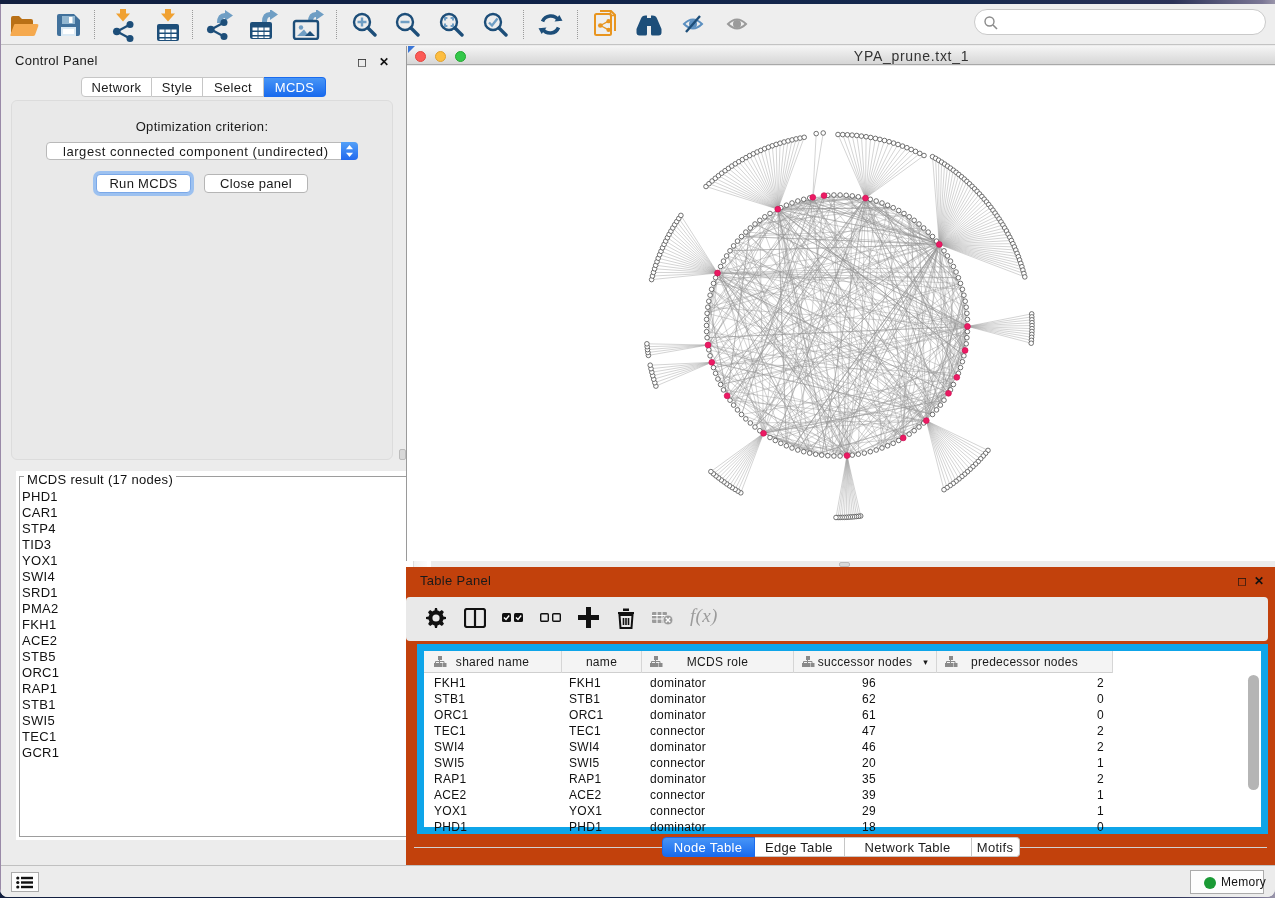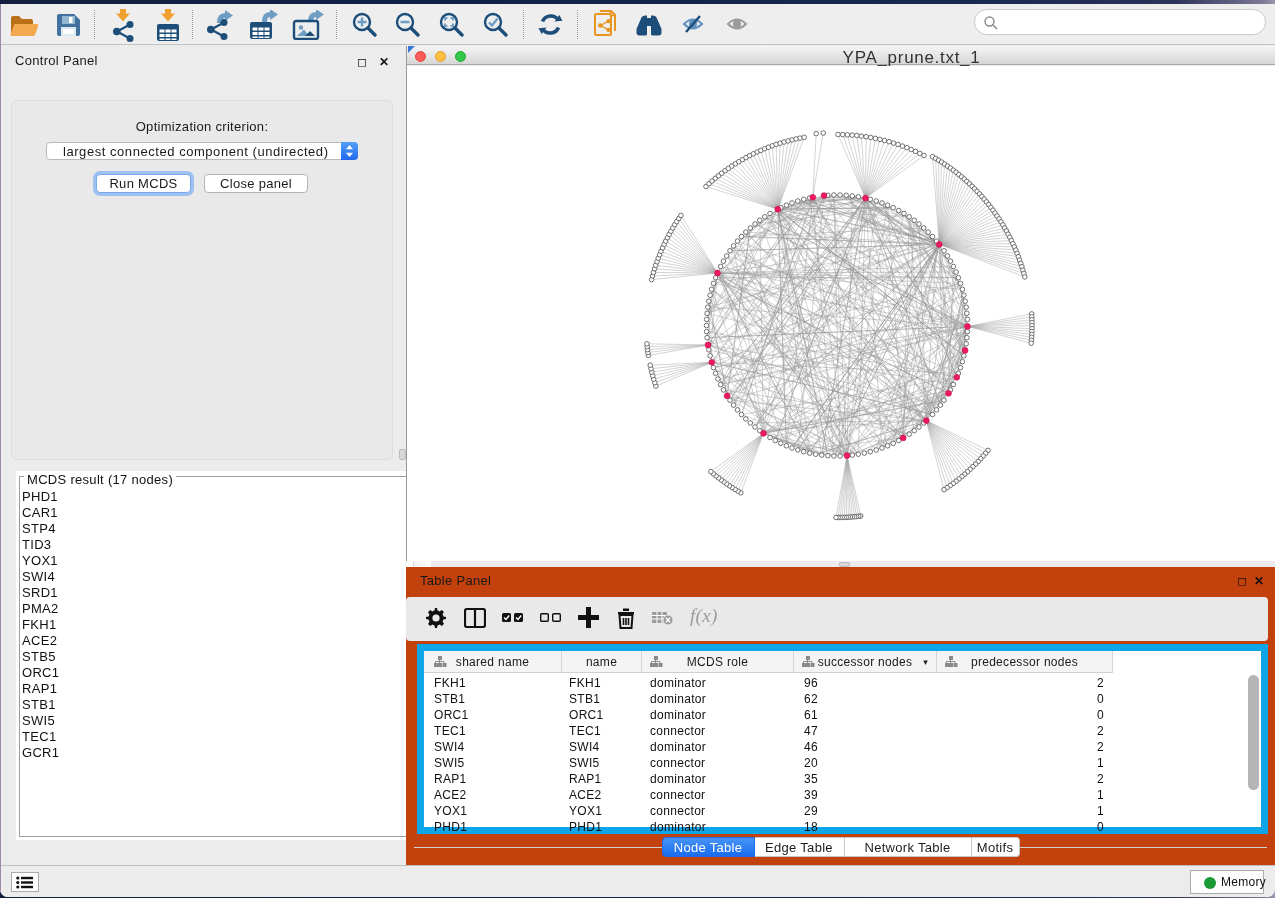--- a/index.html
+++ b/index.html
@@ -32,37 +32,37 @@
 #fieldset{position:absolute;left:3px;top:5px;right:4px;bottom:3px;border:1px solid #9d9d9d}
 #fieldlegend{position:absolute;left:4px;top:-5px;background:#fff;padding:0 3px;font-size:13px;color:#111}
 .li{position:absolute;left:6px;font-size:13px;color:#111}
 #listscroll{position:absolute;right:4px;top:11px;width:14px;bottom:4px;background:linear-gradient(90deg,#f2f2f2,#fcfcfc);border-left:1px solid #ddd}
 
 #vdiv{position:absolute;left:406px;top:42px;width:1px;height:515px;background:#9a9a9a}
 #vhandle{position:absolute;left:399px;top:445px;width:7px;height:11px;background:#d8d8d8;border:1px solid #bbb;border-radius:2px}
 
 #netwin{position:absolute;left:406px;top:42px;width:869px;height:515px}
 #nettitle{position:absolute;left:1px;top:0;right:0;height:19px;background:linear-gradient(#f5f5f5,#d6d6d6);border-bottom:1px solid #a8a8a8}
-#nettitle .t{position:absolute;left:141px;right:0;top:2px;text-align:center;font-size:17px;letter-spacing:.7px;color:#333}
+#nettitle .t{position:absolute;left:141px;right:0;top:2px;text-align:center;font-size:14px;letter-spacing:.7px;color:#333}
 .light{position:absolute;top:4.5px;width:11px;height:11px;border-radius:50%}
 #netcanvas{position:absolute;left:1px;top:20px;right:0;bottom:0;background:#fff}
 #corner{position:absolute;left:1px;top:0;width:0;height:0;border-left:7px solid #3a76d6;border-bottom:7px solid transparent}
 
 #hhandle{position:absolute;left:839px;top:558px;width:11px;height:5px;background:#d8d8d8;border:1px solid #bbb;border-radius:2px}
 
 #tablepanel{position:absolute;left:406px;top:563px;width:869px;height:298px;background:#c2410c}
 #ttools{position:absolute;left:0;top:30px;right:7px;height:44px;background:#e9e9e9;border-radius:4px}
 #tablebox{position:absolute;left:11px;top:77px;width:851px;height:190px;background:#fff;border:7px solid #0ea5e9}
 #thead{position:absolute;left:0;top:0;width:689px;height:22px;background:#f4f4f4;border-bottom:1px solid #cfcfcf}
 .hcol{position:absolute;top:0;height:22px;border-right:1px solid #d6d6d6;font-size:12px;color:#1a1a1a;text-align:center;line-height:22px}
 .trow{position:absolute;left:0;width:689px;height:16px;font-size:12px;color:#111}
 .c1{position:absolute;left:10px;top:1px}
 .c2{position:absolute;left:145px;top:1px}
 .c3{position:absolute;left:226px;top:1px}
-.c4{position:absolute;left:380px;top:1px;width:130px;text-align:left}
+.c4{position:absolute;left:380px;top:1px;width:130px;text-align:center}
 .c5{position:absolute;left:560px;top:1px;width:120px;text-align:right}
 #tscroll{position:absolute;right:2px;top:24px;width:11px;height:115px;background:#b5b5b5;border-radius:6px}
 .btabs{position:absolute;top:270px;left:0;width:100%;display:flex;justify-content:center}
 
 #status{position:absolute;left:0;top:861px;width:1275px;height:32px;background:#ececec;border-top:1px solid #c0c0c0}
 #listbtn{position:absolute;left:11px;top:6px;width:28px;height:20px;background:#fdfdfd;border:1px solid #ababab}
 #membtn{position:absolute;left:1190px;top:4px;width:74px;height:24px;background:#fdfdfd;border:1px solid #ababab;font-size:12px;color:#111}
 #membtn .dot{position:absolute;left:13px;top:6px;width:12px;height:12px;border-radius:50%;background:#1a9a35}
 #membtn .txt{position:absolute;left:30px;top:4px}
 </style></head>
@@ -217,20 +217,26 @@
         <svg width="16" height="16" viewBox="0 0 16 16">
           <circle cx="6.5" cy="6.5" r="4.5" fill="none" stroke="#8a8a8a" stroke-width="1.4"></circle>
           <line x1="10" y1="10" x2="14" y2="14" stroke="#8a8a8a" stroke-width="1.6"></line>
         </svg>
       </div>
     </div>
   <div id="leftpanel">
     <div class="ptitle">Control Panel</div>
     <div class="wicon" style="left:357px">◻</div>
     <div class="wicon" style="left:379px;font-weight:bold">✕</div>
+    <div class="tabs" style="left:81px;top:31px">
+      <div class="tab first" style="width:71px">Network</div>
+        <div class="tab" style="width:51px">Style</div>
+        <div class="tab" style="width:61px">Select</div>
+        <div class="tab last sel" style="width:62px">MCDS</div>
+    </div>
     <div id="lcontent">
       <div id="optlabel">Optimization criterion:</div>
       <div id="dropdown">largest connected component (undirected)<div id="spinner"><svg width="17" height="18" viewBox="0 0 17 18">
               <path d="M8.5 3 L12 7.2 L5 7.2 Z" fill="#fff"></path>
               <path d="M8.5 15 L5 10.8 L12 10.8 Z" fill="#fff"></path>
             </svg></div></div>
       <div class="btn" id="runbtn">Run MCDS</div>
       <div class="btn" id="closebtn">Close panel</div>
     </div>
     <div id="resultpane">

